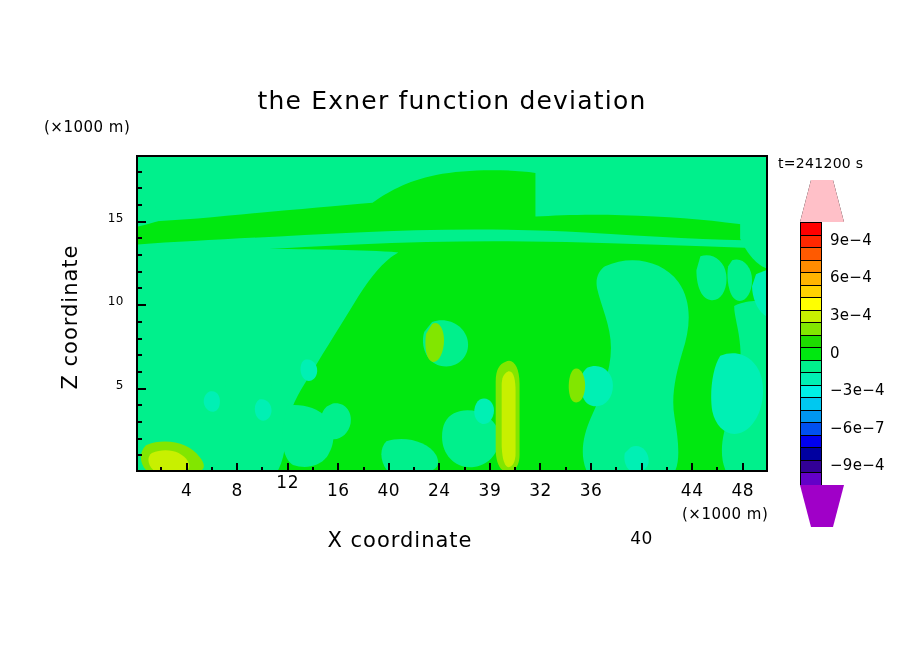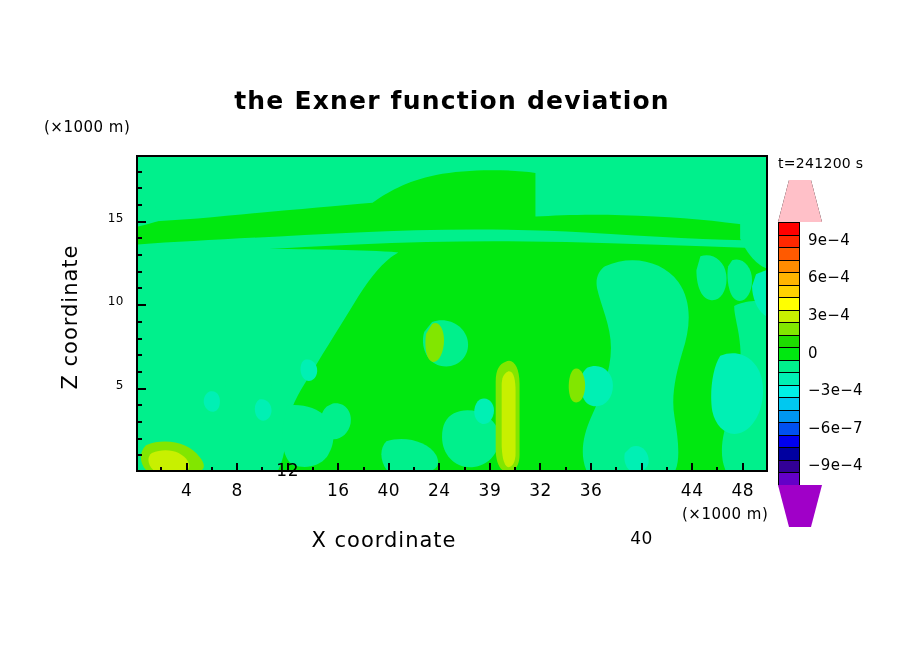--- a/index.html
+++ b/index.html
@@ -4,35 +4,35 @@
 <style>
   html,body{margin:0;padding:0;background:#ffffff;}
   body{width:904px;height:654px;position:relative;overflow:hidden;
        font-family:"DejaVu Sans",sans-serif;color:#000;}
 
   .abs{position:absolute;text-align:center;}
 
   
   #title{
     left:0;top:86px;width:904px;text-align:center;
-    font-size:25px;letter-spacing:1.2px;font-weight:700;
+    font-size:25px;letter-spacing:1.2px;font-weight:400;
     font-family:"DejaVu Sans",sans-serif;
   }
 
   
   #yunit{left:44px;top:118px;font-size:15px;letter-spacing:.5px;}
   #xunit{left:682px;top:505px;font-size:15px;letter-spacing:.5px;}
 
   
   #tstamp{left:778px;top:155px;font-size:14px;letter-spacing:.3px;}
 
   
   #xtitle{
     left:0;top:528px;width:768px;text-align:center;
-    font-size:21px;letter-spacing:1px;
+    font-size:21px;letter-spacing:1px;padding-left:16px;
   }
   #ytitle{
     left:-60px;top:305px;width:260px;text-align:center;
     font-size:21px;letter-spacing:1px;
     transform:rotate(-90deg);transform-origin:center center;
   }
 
   
   #plot{
     left:136px;top:155px;width:632px;height:317px;
@@ -43,21 +43,21 @@
 
   
   .tick{position:absolute;background:#000;}
   .xtick{width:2px;}
   .ytick{height:2px;}
 
   .xlab{position:absolute;font-size:17px;text-align:center;width:44px;letter-spacing:.5px;}
   .ylab{position:absolute;font-size:12px;text-align:right;width:40px;letter-spacing:.5px;}
 
   
-  #cbar{left:778px;top:222px;width:22px;height:332px;}
+  #cbar{left:800px;top:222px;width:22px;height:332px;}
   .cseg{position:absolute;left:0;width:22px;border:1px solid #000;
         box-sizing:border-box;border-bottom:none;}
   .cseg:last-child{border-bottom:1px solid #000;}
   .carrow{position:absolute;left:0;width:22px;height:0;}
   .clab{position:absolute;left:30px;font-size:15px;white-space:nowrap;letter-spacing:.3px;}
 </style>
 </head>
 <body>
 
 <div class="abs" id="title">the Exner function deviation</div>
@@ -164,21 +164,21 @@
          C64,246 67,238 72,236 Z"></path>
   </svg>
 </div>
 
 <div id="xaxis">
     <div class="tick xtick" style="left: 185.56px; top: 463px; height: 9px;"></div>
     <div class="xlab" style="left: 164.56px; top: 480px;">4</div>
     <div class="tick xtick" style="left: 236.12px; top: 463px; height: 9px;"></div>
     <div class="xlab" style="left: 215.12px; top: 480px;">8</div>
     <div class="tick xtick" style="left: 286.68px; top: 463px; height: 9px;"></div>
-    <div class="xlab" style="left: 265.68px; top: 460px;">12</div>
+    <div class="xlab" style="left: 265.68px; top: 472px;">12</div>
     <div class="tick xtick" style="left: 337.24px; top: 463px; height: 9px;"></div>
     <div class="xlab" style="left: 316.24px; top: 480px;">16</div>
     <div class="tick xtick" style="left: 387.8px; top: 463px; height: 9px;"></div>
     <div class="xlab" style="left: 366.8px; top: 480px;">40</div>
     <div class="tick xtick" style="left: 438.36px; top: 463px; height: 9px;"></div>
     <div class="xlab" style="left: 417.36px; top: 480px;">24</div>
     <div class="tick xtick" style="left: 488.92px; top: 463px; height: 9px;"></div>
     <div class="xlab" style="left: 467.92px; top: 480px;">39</div>
     <div class="tick xtick" style="left: 539.48px; top: 463px; height: 9px;"></div>
     <div class="xlab" style="left: 518.48px; top: 480px;">32</div>

